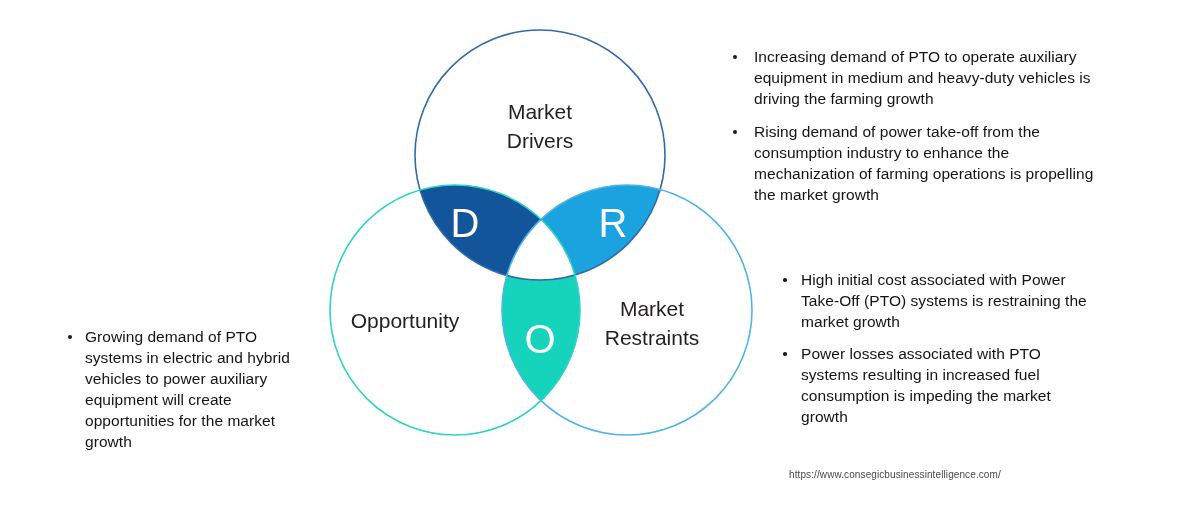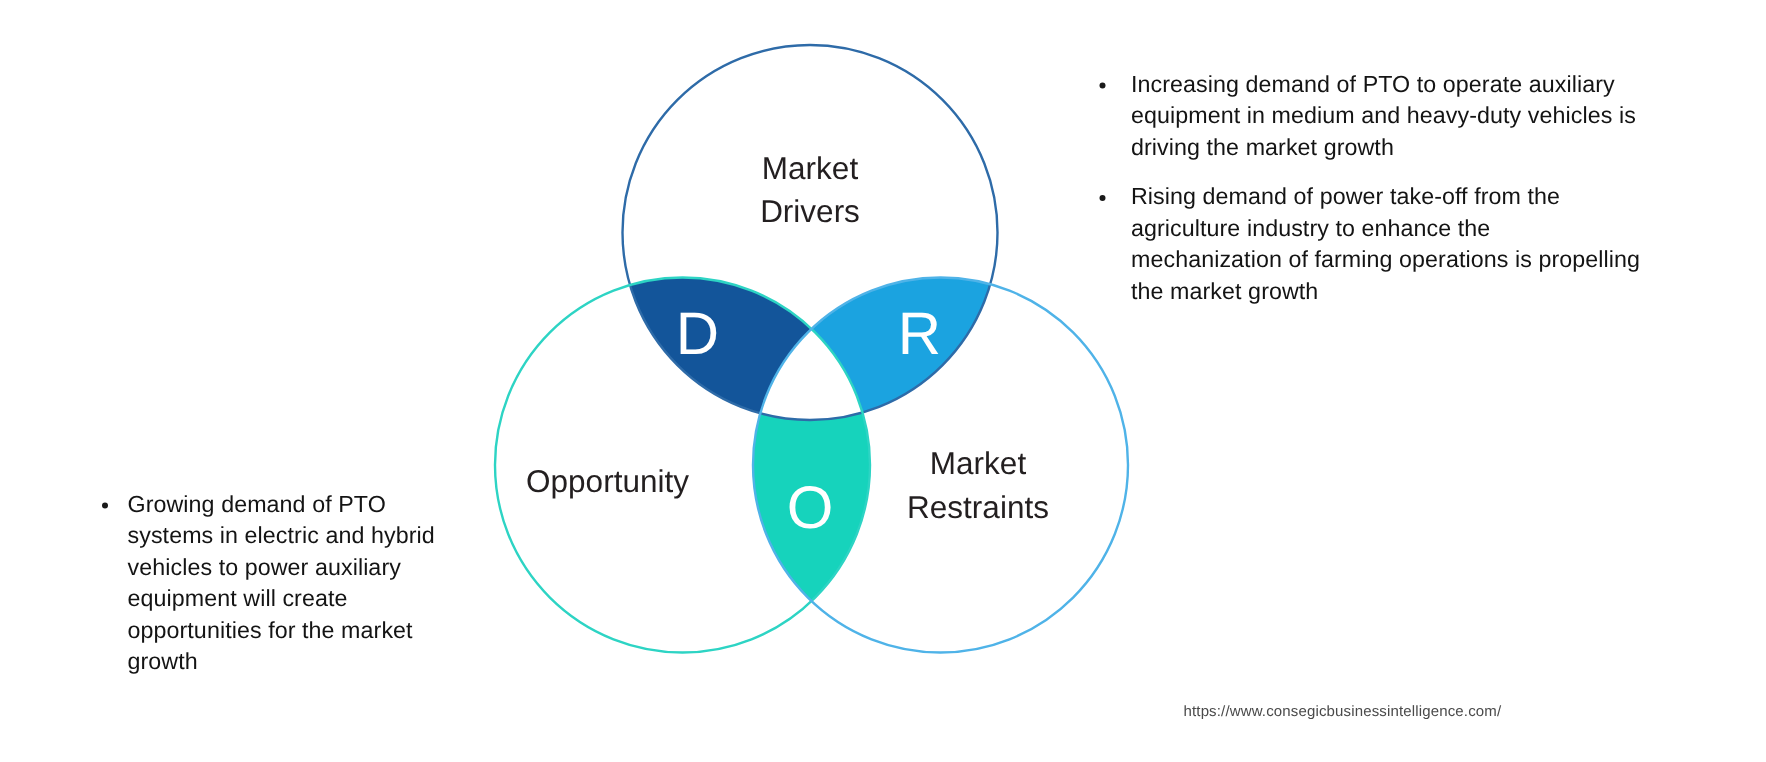--- a/index.html
+++ b/index.html
@@ -189,26 +189,34 @@
   <ul class="bullet-list" id="block-opportunity">
     <li class="bullet-item">
       <span class="bullet-dot"></span>
       <span class="bullet-text">Growing demand of PTO systems in electric and hybrid vehicles to power auxiliary equipment will create opportunities for the market growth</span>
     </li>
   </ul>
 
   <ul class="bullet-list" id="block-drivers">
     <li class="bullet-item">
       <span class="bullet-dot"></span>
-      <span class="bullet-text">Increasing demand of PTO to operate auxiliary equipment in medium and heavy-duty vehicles is driving the market growth</span>
-    </li>
-    <li class="bullet-item">
-      <span class="bullet-dot"></span>
-      <span class="bullet-text">Rising demand of power take-off from the agriculture industry to enhance the mechanization of farming operations is propelling the market growth</span>
+      <span class="bullet-text">Increasing demand of PTO to operate auxiliary equipment in medium and heavy-duty vehicles is driving the farming growth</span>
+    </li>
+    <li class="bullet-item">
+      <span class="bullet-dot"></span>
+      <span class="bullet-text">Rising demand of power take-off from the consumption industry to enhance the mechanization of farming operations is propelling the market growth</span>
     </li>
   </ul>
 
   <ul class="bullet-list" id="block-restraints">
+    <li class="bullet-item">
+      <span class="bullet-dot"></span>
+      <span class="bullet-text">High initial cost associated with Power Take-Off (PTO) systems is restraining the market growth</span>
+    </li>
+    <li class="bullet-item">
+      <span class="bullet-dot"></span>
+      <span class="bullet-text">Power losses associated with PTO systems resulting in increased fuel consumption is impeding the market growth</span>
+    </li>
   </ul>
 
   <div id="source-url">https://www.consegicbusinessintelligence.com/</div>
 
 </div>
 
 </body></html>

